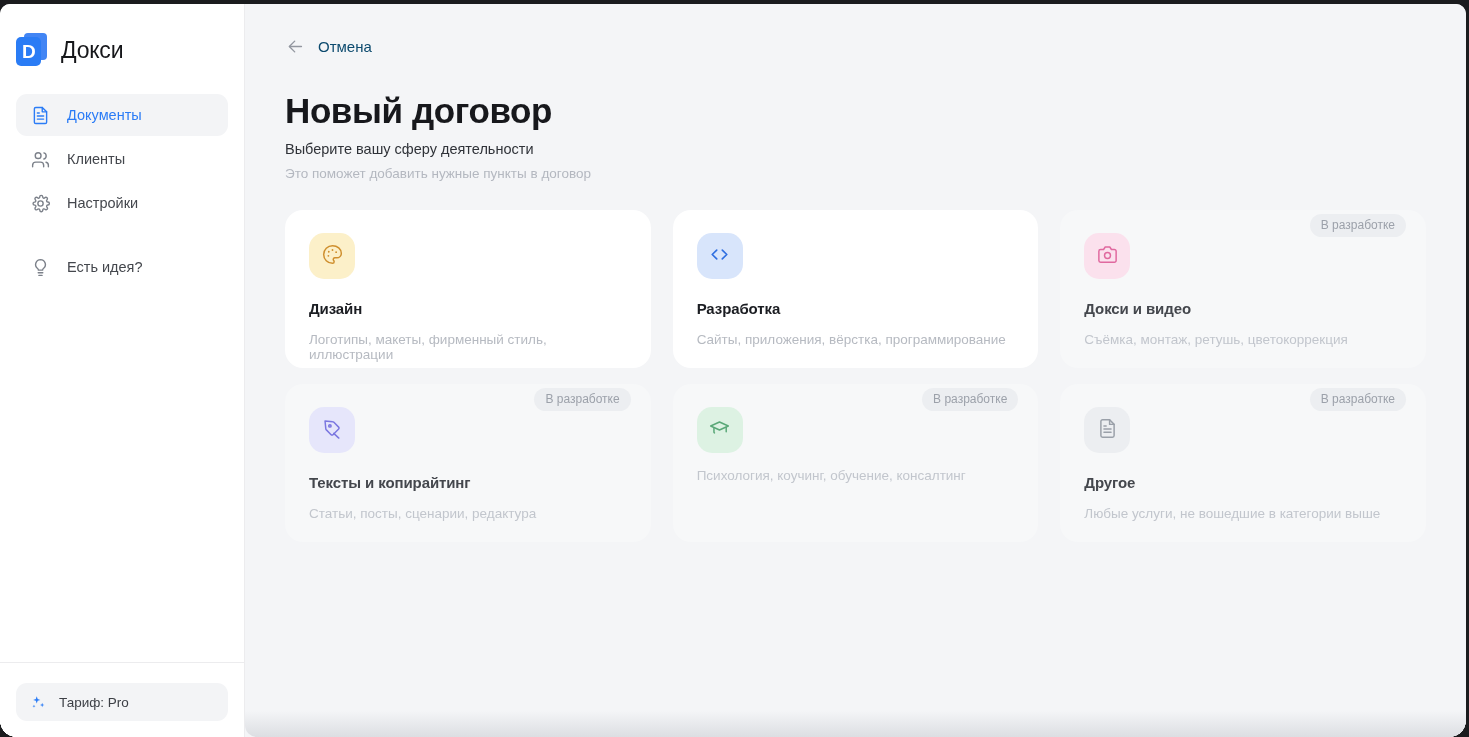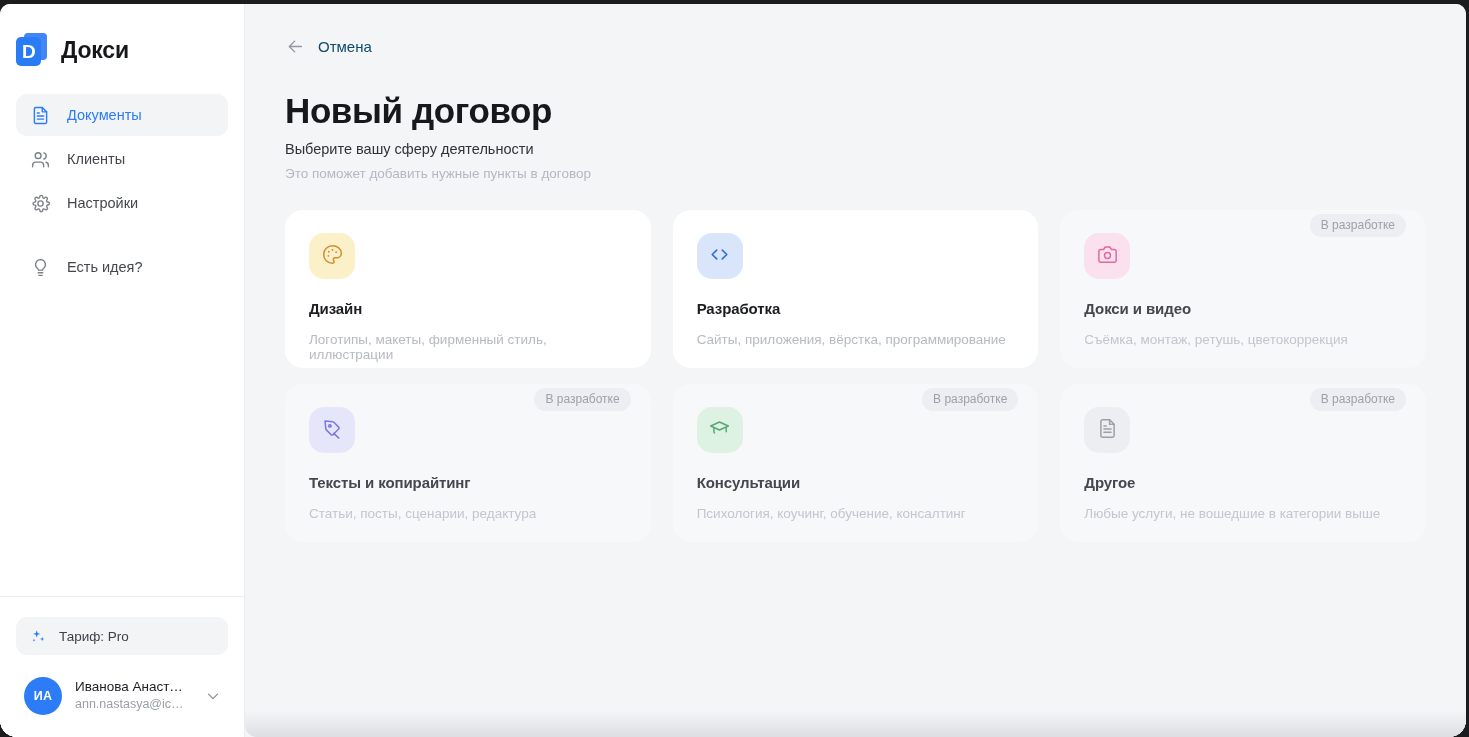--- a/index.html
+++ b/index.html
@@ -64,21 +64,21 @@
     border-radius: 5px;
     display: flex; align-items: center; justify-content: center;
     color: #fff;
     font-size: 19px;
     font-weight: bold;
     line-height: 1;
     letter-spacing: -0.5px;
   }
   .brand-name {
     font-size: 23px;
-    font-weight: bold;
+    font-weight: normal;
     color: #16171a;
     letter-spacing: -0.2px;
   }
 
   .nav {
     padding: 20px 16px 0 16px;
     display: flex;
     flex-direction: column;
     gap: 2px;
   }
@@ -369,32 +369,20 @@
         <span class="ico">
           <svg viewBox="0 0 24 24" fill="#2b7cf6">
             <path d="M9.5 3.2 10.8 7l3.8 1.3-3.8 1.3-1.3 3.8-1.3-3.8L4.4 8.3 8.2 7z"></path>
             <path d="M17.2 12.4l.8 2.3 2.3.8-2.3.8-.8 2.3-.8-2.3-2.3-.8 2.3-.8z"></path>
             <path d="M5.6 15.1l.55 1.6 1.6.55-1.6.55-.55 1.6-.55-1.6-1.6-.55 1.6-.55z"></path>
           </svg>
         </span>
         <span>Тариф: Pro</span>
       </div>
 
-      <div class="user-row">
-        <div class="avatar">ИА</div>
-        <div class="user-text">
-          <div class="user-name">Иванова Анаст…</div>
-          <div class="user-mail">ann.nastasya@ic…</div>
-        </div>
-        <span class="chev">
-          <svg viewBox="0 0 24 24" fill="none" stroke="#8c9099" stroke-width="1.8" stroke-linecap="round" stroke-linejoin="round">
-            <path d="M6 9.5l6 6 6-6"></path>
-          </svg>
-        </span>
-      </div>
     </div>
   </aside>
 
   <main id="main">
 
     <div class="back-row">
       <span class="ico">
         <svg viewBox="0 0 24 24" fill="none" stroke="#9397a0" stroke-width="1.7" stroke-linecap="round" stroke-linejoin="round">
           <path d="M19.5 12H4.5"></path>
           <path d="M11 5.2 4.2 12l6.8 6.8"></path>
@@ -471,21 +459,20 @@
         <div class="card-badge">В разработке</div>
         <div class="card-ico-wrap" style="background:#ddf2e3">
           <span>
             <svg viewBox="0 0 24 24" fill="none" stroke="#5aa878" stroke-width="1.55" stroke-linecap="round" stroke-linejoin="round">
               <path d="M21.2 9.4 12 5.2 2.8 9.4 12 13.6z"></path>
               <path d="M6.2 11.2v4.4c0 .4.2.78.56.98"></path>
               <path d="M19 10.6v4.9"></path>
             </svg>
           </span>
         </div>
-        <div class="card-title">Консультации</div>
         <div class="card-desc">Психология, коучинг, обучение, консалтинг</div>
       </div>
 
       <div class="card muted">
         <div class="card-badge">В разработке</div>
         <div class="card-ico-wrap" style="background:#eceef1">
           <span>
             <svg viewBox="0 0 24 24" fill="none" stroke="#9aa0a9" stroke-width="1.55" stroke-linecap="round" stroke-linejoin="round">
               <path d="M14.2 2.9H6.8A1.7 1.7 0 0 0 5.1 4.6v14.8a1.7 1.7 0 0 0 1.7 1.7h10.4a1.7 1.7 0 0 0 1.7-1.7V7.7z"></path>
               <path d="M14.2 2.9v4.8h4.7"></path>

